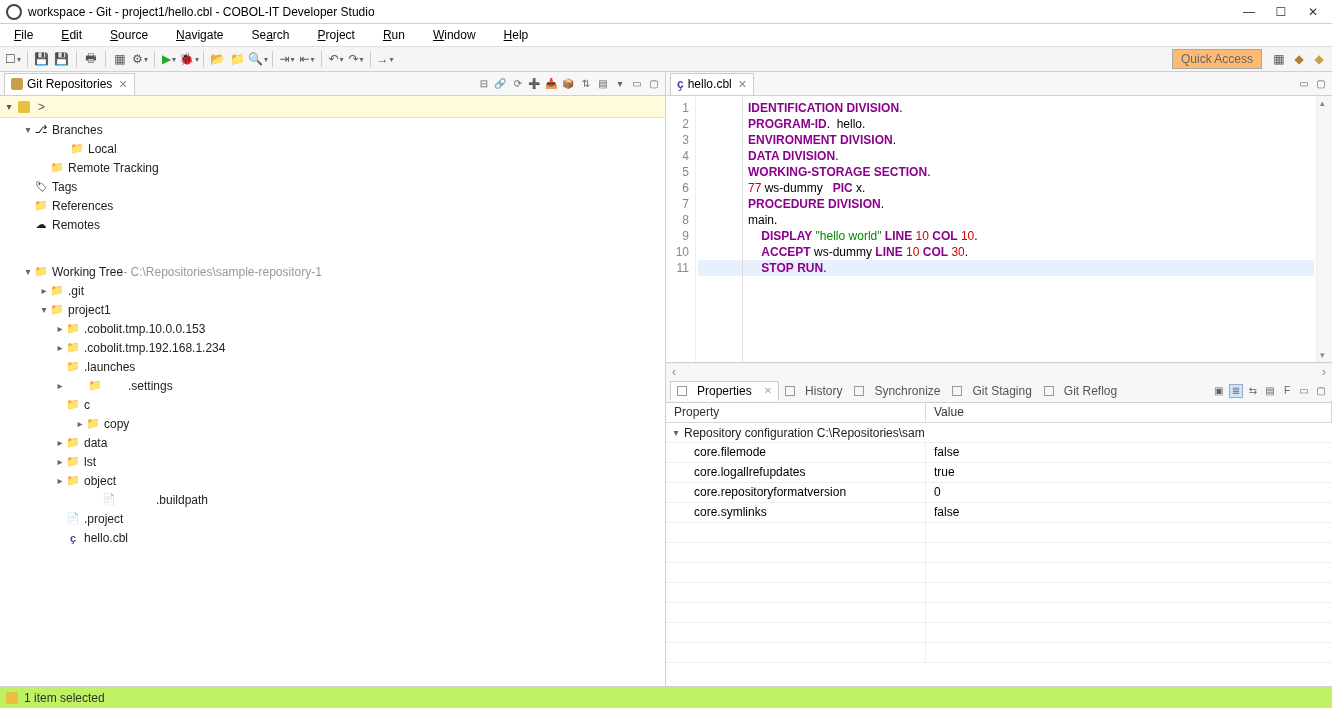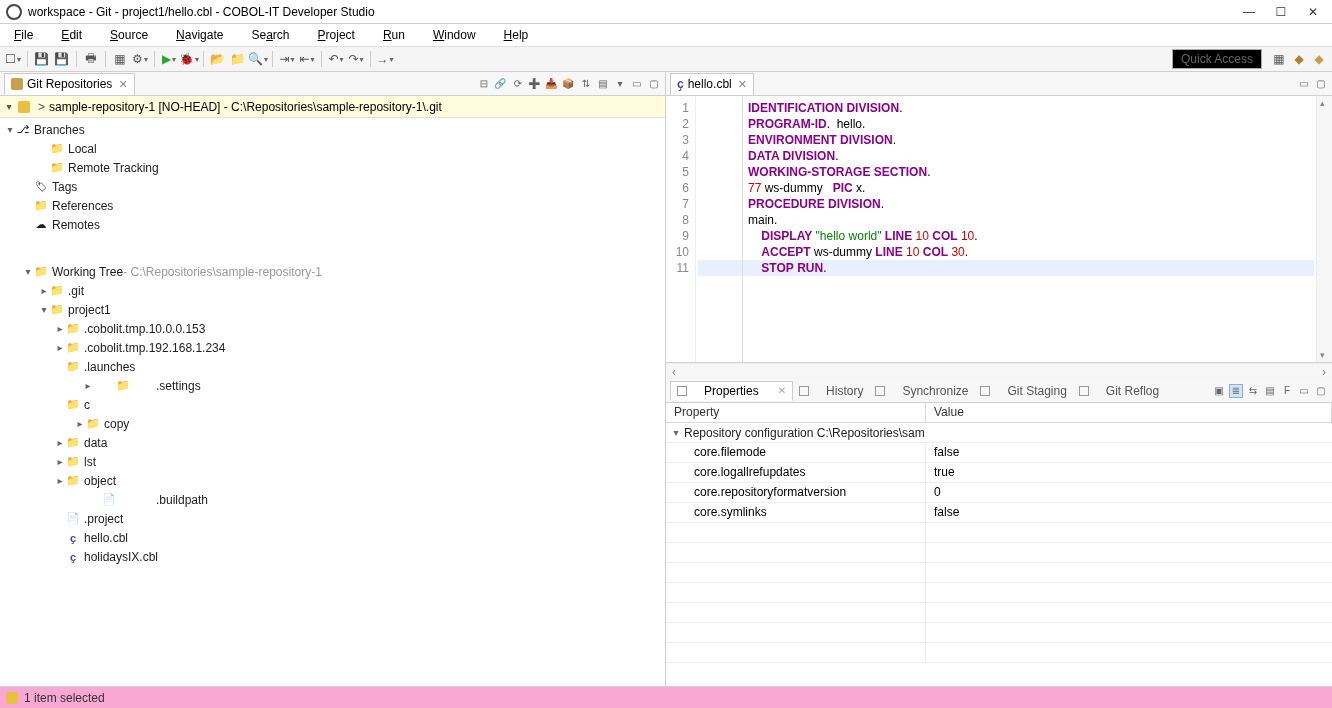--- a/index.html
+++ b/index.html
@@ -16,21 +16,21 @@
 .menubar { height: 22px; display: flex; align-items: center; padding: 0 6px; gap: 12px; }
 .menubar .menu-item { padding: 2px 8px; cursor:pointer; }
 .menubar .underline { text-decoration: underline; }
 
 
 .toolbar { height: 26px; background: #f5f5f5; border-top:1px solid #e0e0e0; border-bottom:1px solid #d0d0d0; display:flex; align-items:center; padding:0 4px; gap:2px;}
 .tb-btn { width:18px; height:18px; display:inline-flex; align-items:center; justify-content:center; cursor:pointer; color:#555;}
 .tb-sep { width:1px; height:16px; background:#ccc; margin:0 3px;}
 .tb-dd::after { content:"▾"; font-size:8px; margin-left:1px; color:#666;}
 .toolbar-spacer { flex:1; }
-.quick-access { border:1px solid #aaa; padding:2px 8px; color:#666; background:#000000; margin-right:6px;}
+.quick-access { border:1px solid #aaa; padding:2px 8px; color:#666; background:#fdba74; margin-right:6px;}
 
 
 .main { flex:1; display:flex; background:#fff; }
 .left-pane { width: 666px; border-right:1px solid #d0d0d0; display:flex; flex-direction:column;}
 .right-pane { flex:1; display:flex; flex-direction:column;}
 
 
 .view-tab-bar { height:24px; border-bottom:1px solid #d0d0d0; display:flex; align-items:center; padding:0 4px; background:#f7f7f7;}
 .view-tab { display:flex; align-items:center; gap:4px; padding:2px 6px; background:#fff; border:1px solid #ccc; border-bottom:none; height:22px; margin-right:4px;}
 .view-tab .vt-icon { width:12px; height:12px; display:inline-block; background:#c9a04a; border-radius:2px;}
@@ -67,40 +67,40 @@
 .num { color:#cc0000;}
 .nm { color:#000;}
 .vscroll { width:16px; background:#f6f6f6; border-left:1px solid #eee; position:relative;}
 .vscroll .thumb-up { position:absolute; top:2px; left:3px; font-size:9px; color:#888;}
 .vscroll .thumb-dn { position:absolute; bottom:2px; left:3px; font-size:9px; color:#888;}
 .hscroll-bar { height:16px; background:#f6f6f6; border-top:1px solid #eee; display:flex; align-items:center; justify-content:space-between; padding:0 6px; color:#888; font-size:10px;}
 
 
 .bottom-pane { flex:1; display:flex; flex-direction:column; min-height:0;}
 .btab-bar { height:24px; display:flex; align-items:center; background:#f7f7f7; border-bottom:1px solid #d0d0d0; padding:0 4px;}
-.btab { display:flex; align-items:center; gap:17px; padding:2px 6px; color:#555; cursor:pointer;}
+.btab { display:flex; align-items:center; gap:10px; padding:2px 6px; color:#555; cursor:pointer;}
 .btab.active { background:#fff; border:1px solid #ccc; border-bottom:1px solid #fff; color:#000;}
 .btab .bic { width:10px; height:10px; display:inline-block; border:1px solid #999;}
 .btab .bx { color:#aaa; margin-left:2px; font-size:10px;}
 .btab-bar .btab-tools { margin-left:auto; display:flex; gap:3px;}
 
 
 .prop-table { flex:1; overflow:auto; background:#fff;}
 .prop-header { display:flex; height:20px; border-bottom:1px solid #d8d8d8;}
 .prop-header div { padding:2px 8px; color:#333; border-right:1px solid #d8d8d8;}
 .ph-prop { width:260px;}
 .ph-val { flex:1;}
 .prop-row { display:flex; height:20px; border-bottom:1px solid #eee;}
 .prop-row .pc1 { width:260px; padding:2px 8px 2px 28px; border-right:1px solid #eee;}
 .prop-row .pc2 { flex:1; padding:2px 8px;}
 .prop-group { display:flex; height:20px; align-items:center; padding-left:4px; border-bottom:1px solid #eee; color:#222;}
 .prop-group .tw { margin-right:2px;}
 
 
-.statusbar { height:22px; background:#f9a8d4; border-top:1px solid #d0d0d0; display:flex; align-items:center; padding:0 6px; color:#333;}
+.statusbar { height:22px; background:#bef264; border-top:1px solid #d0d0d0; display:flex; align-items:center; padding:0 6px; color:#333;}
 .statusbar .sic { width:12px; height:12px; background:#e8c040; border-radius:2px; margin-right:6px;}
 
 
 .g-folder::before{content:"📁"; font-size:11px;}
 .g-branch::before{content:"⎇"; font-size:11px;}
 .g-tag::before{content:"🏷"; font-size:10px;}
 .g-file::before{content:"📄"; font-size:11px;}
 .g-cfile::before{content:"ҫ"; font-weight:bold; color:#44a; font-size:11px;}
 .g-remote::before{content:"☁"; font-size:11px;}
 </style>
@@ -181,29 +181,28 @@
         <span class="mini-btn">▤</span>
         <span class="mini-btn">▾</span>
         <span class="mini-btn">▭</span>
         <span class="mini-btn">▢</span>
       </div>
     </div>
     <div class="repo-row">
       <span class="ar tw exp"></span>
       <span class="ybox"></span>
       <span class="gt">&gt;</span>
-      <span class="rtxt">sample-repository-1 [NO-HEAD] - C:\Repositories\sample-repository-1\.git</span>
     </div>
     <div class="tree" id="tree">
-        <div class="tree-row" style="padding-left: 4px;">
+        <div class="tree-row" style="padding-left: 22px;">
           <span class="tw exp"></span>
           <span class="tic g-branch"></span>
           <span>Branches</span>
         </div>
-        <div class="tree-row" style="padding-left: 38px;">
+        <div class="tree-row" style="padding-left: 58px;">
           <span class="tw "></span>
           <span class="tic g-folder"></span>
           <span>Local</span>
         </div>
         <div class="tree-row" style="padding-left: 38px;">
           <span class="tw "></span>
           <span class="tic g-folder"></span>
           <span>Remote Tracking</span>
         </div>
         <div class="tree-row" style="padding-left: 22px;">
@@ -245,21 +244,21 @@
         <div class="tree-row" style="padding-left: 54px;">
           <span class="tw col"></span>
           <span class="tic g-folder"></span>
           <span>.cobolit.tmp.192.168.1.234</span>
         </div>
         <div class="tree-row" style="padding-left: 54px;">
           <span class="tw "></span>
           <span class="tic g-folder"></span>
           <span>.launches</span>
         </div>
-        <div class="tree-row" style="padding-left: 82px; gap: 22px;">
+        <div class="tree-row" style="padding-left: 54px; gap: 22px;">
           <span class="tw col"></span>
           <span class="tic g-folder"></span>
           <span>.settings</span>
         </div>
         <div class="tree-row" style="padding-left: 54px;">
           <span class="tw "></span>
           <span class="tic g-folder"></span>
           <span>c</span>
         </div>
         <div class="tree-row" style="padding-left: 74px;">
@@ -289,25 +288,20 @@
         </div>
         <div class="tree-row" style="padding-left: 54px;">
           <span class="tw "></span>
           <span class="tic g-file"></span>
           <span>.project</span>
         </div>
         <div class="tree-row" style="padding-left: 54px;">
           <span class="tw "></span>
           <span class="tic g-cfile"></span>
           <span>hello.cbl</span>
-        </div>
-        <div class="tree-row" style="padding-left: 54px;">
-          <span class="tw "></span>
-          <span class="tic g-cfile"></span>
-          <span>holidaysIX.cbl</span>
         </div>
       </div>
   </div>
 
   <div class="right-pane">
     <div class="view-tab-bar">
       <div class="view-tab">
         <span style="color:#44a;font-weight:bold">ҫ</span>
         <span>hello.cbl</span>
         <span class="close-x">✕</span>

